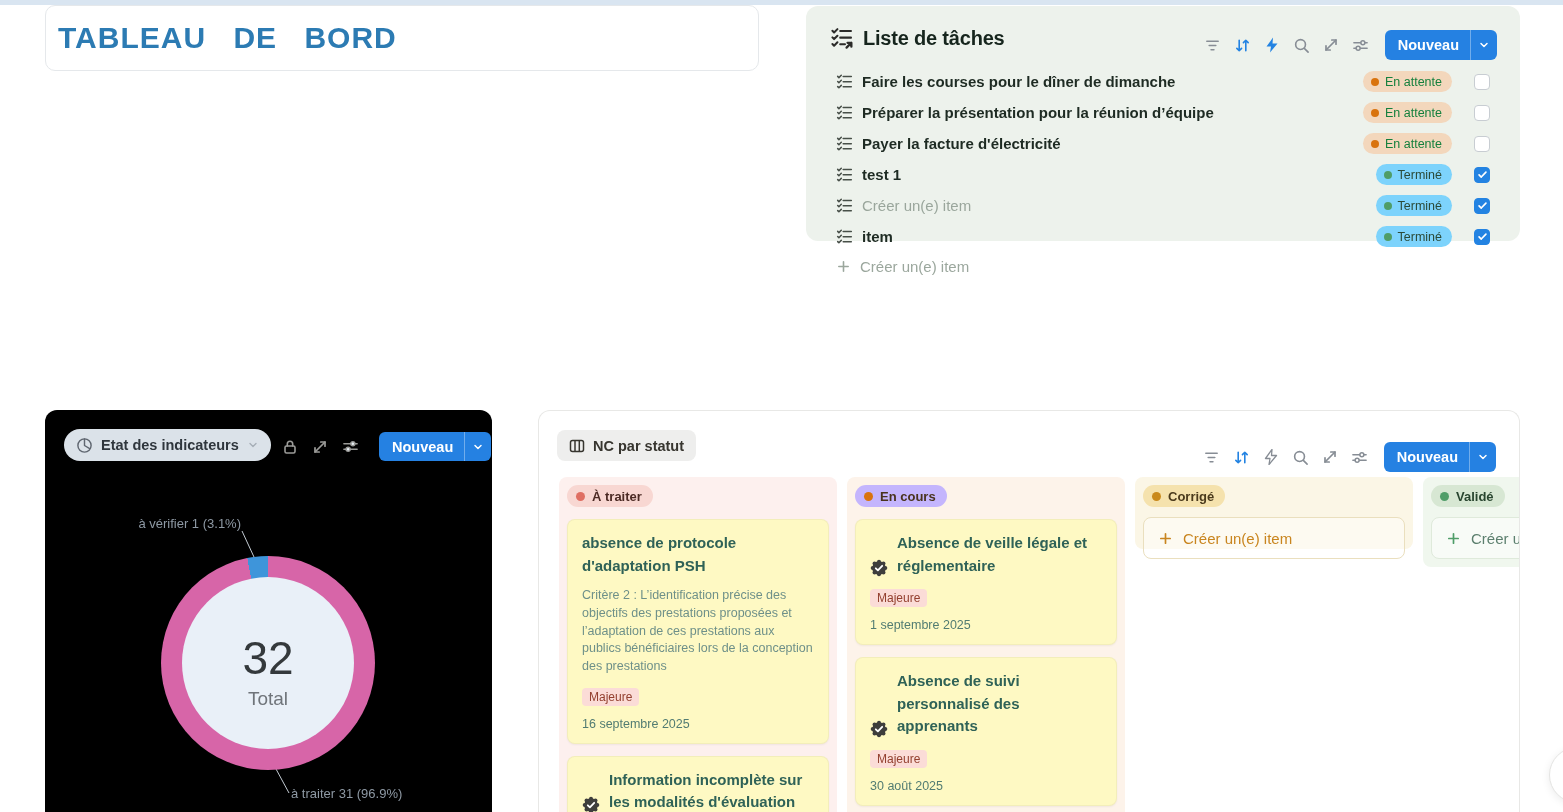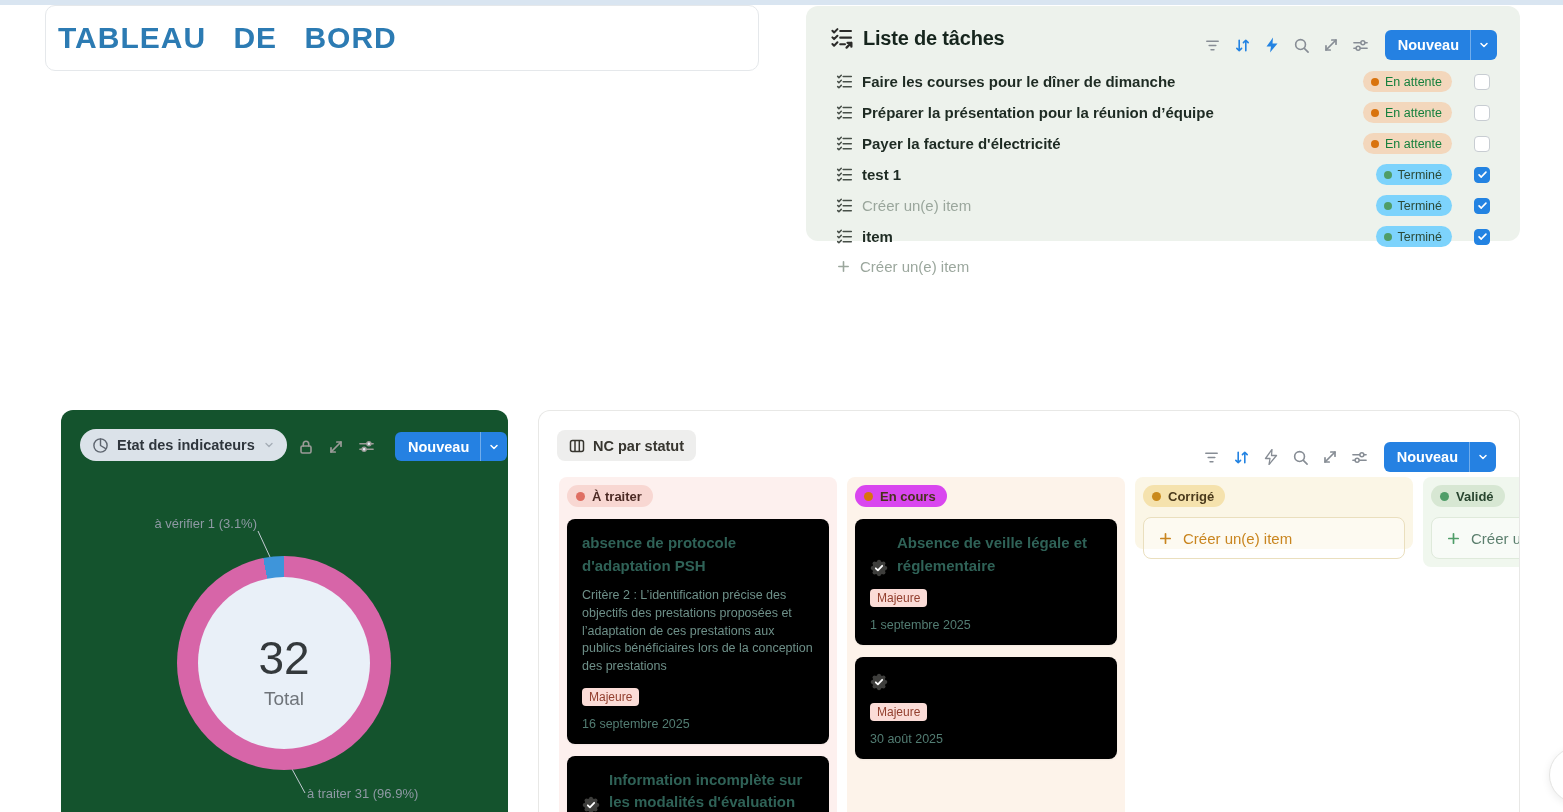--- a/index.html
+++ b/index.html
@@ -11,21 +11,21 @@
   
   .top-strip{position:absolute;left:0;top:0;width:1563px;height:5px;background:#d9e5f1;}
 
   
   .title-box{position:absolute;left:45px;top:5px;width:714px;height:66px;background:#fff;
     border:1px solid #e5e8eb;border-radius:10px;display:flex;align-items:center;padding-left:12px;box-sizing:border-box;}
   .title-box h1{margin:0;font-size:30px;font-weight:700;color:#2c7bb3;letter-spacing:1px;word-spacing:18px;}
 
   
   .tasks-panel{position:absolute;left:806px;top:6px;width:714px;height:235px;background:#edf2ec;border-radius:12px;}
-  .donut-panel{position:absolute;left:61px;top:410px;width:447px;height:402px;background:#14532d;border-radius:12px 12px 0 0;}
+  .donut-panel{position:absolute;left:45px;top:410px;width:447px;height:402px;background:#000000;border-radius:12px 12px 0 0;}
   .kanban-panel{position:absolute;left:538px;top:410px;width:982px;height:402px;background:#fff;
     border:1px solid #e8e8e6;border-bottom:none;border-radius:12px 12px 0 0;box-sizing:border-box;overflow:hidden;}
 
   
   .toolbar{position:absolute;display:flex;align-items:center;gap:13px;}
   .toolbar .icon{color:#878d95;cursor:pointer;}
   .toolbar .icon.blue{color:#2383e2;}
   .btn-new{display:flex;align-items:stretch;height:30px;background:#2581e2;border-radius:6px;color:#fff;
     font-size:14.5px;font-weight:700;overflow:hidden;cursor:pointer;margin-left:3px;}
   .btn-new .lbl{display:flex;align-items:center;padding:0 11px 0 13px;}
@@ -80,24 +80,24 @@
   .columns{position:absolute;left:20px;top:66px;display:flex;gap:10px;}
   .col{width:278px;border-radius:8px;padding:8px;box-sizing:border-box;flex:none;}
   .col-atraiter{background:#fdf0ee;height:480px;}
   .col-encours{background:#fdf3ea;height:480px;}
   .col-corrige{background:#fbf6e6;height:72px;}
   .col-valide{background:#f0f7ee;height:90px;}
   .col-pill{display:inline-flex;align-items:center;gap:7px;height:22px;padding:0 11px 0 9px;border-radius:11px;
     font-size:13px;font-weight:700;cursor:pointer;}
   .col-pill .dot{width:9px;height:9px;border-radius:50%;}
   .cp-red{background:#f8d7d2;color:#4c2a24;}   .cp-red .dot{background:#df6e62;}
-  .cp-org{background:#d946ef;color:#49331d;}   .cp-org .dot{background:#d9730d;}
+  .cp-org{background:#c4b5fd;color:#49331d;}   .cp-org .dot{background:#d9730d;}
   .cp-yel{background:#f5e2ad;color:#4a3a1c;}   .cp-yel .dot{background:#c98a1d;}
   .cp-grn{background:#d7e7d3;color:#28452f;}   .cp-grn .dot{background:#519e69;}
-  .card{background:#000000;border-radius:8px;border:1px solid rgba(0,0,0,.045);box-shadow:0 1px 2px rgba(15,15,15,.05);
+  .card{background:#fef9c3;border-radius:8px;border:1px solid rgba(0,0,0,.045);box-shadow:0 1px 2px rgba(15,15,15,.05);
     padding:12px 14px;margin-top:12px;cursor:pointer;}
   .card .trow-title{display:flex;gap:9px;align-items:flex-end;}
   .card .seal{flex:none;margin-top:3px;}
   .card .ct{font-size:15px;font-weight:700;color:#2f6257;line-height:1.5;}
   .card .cb{font-size:12.5px;color:#6e9089;line-height:1.42;margin-top:10px;}
   .sev{display:inline-block;background:#fbdcd7;color:#93402f;font-size:12px;padding:2px 7px;border-radius:4px;margin-top:12px;}
   .cdate{font-size:12.5px;color:#527c72;margin-top:11px;}
   .add-card{display:flex;align-items:center;gap:10px;border-radius:8px;margin-top:12px;cursor:pointer;
     font-size:15px;padding:0 14px;height:48px;box-sizing:border-box;}
   .ac-corrige{background:rgba(255,255,255,.45);border:1px solid #eadfbe;color:#c9851f;height:42px;margin-top:10px;}
@@ -515,20 +515,21 @@
                     <circle cx="9" cy="15.3" r="2"></circle>
                     <circle cx="9" cy="2.7" r="2"></circle>
                     <circle cx="13.45" cy="13.45" r="2"></circle>
                     <circle cx="4.55" cy="4.55" r="2"></circle>
                     <circle cx="13.45" cy="4.55" r="2"></circle>
                     <circle cx="4.55" cy="13.45" r="2"></circle>
                   </g>
                   <path d="M5.8 9.3l2.1 2.1 4.3-4.6" fill="none" stroke="#fff" stroke-width="1.8" stroke-linecap="round" stroke-linejoin="round"></path>
                 </svg>
             </span>
+            <span class="ct">Absence de suivi personnalisé des apprenants</span>
           </div>
           <span class="sev">Majeure</span>
           <div class="cdate">30 août 2025</div>
         </div>
         
       </div>
 
       <div class="col col-corrige">
         <span class="col-pill cp-yel">
           <span class="dot"></span>

